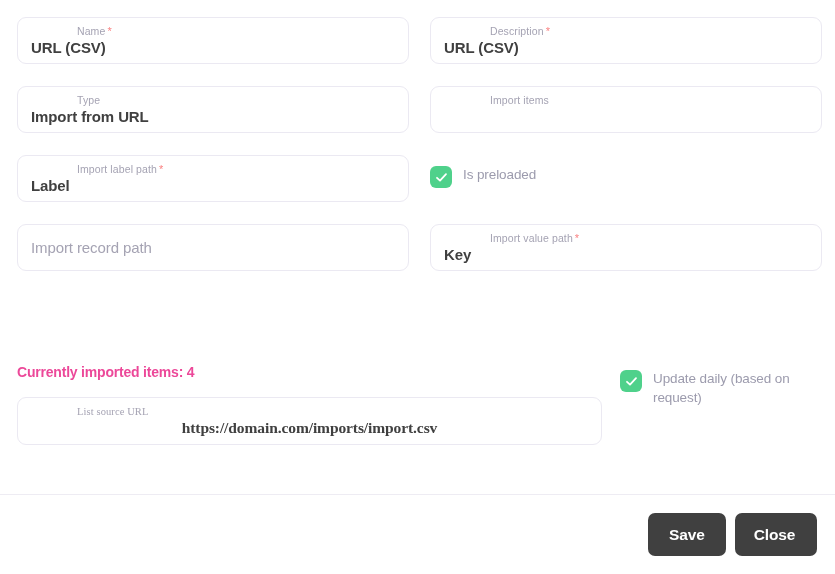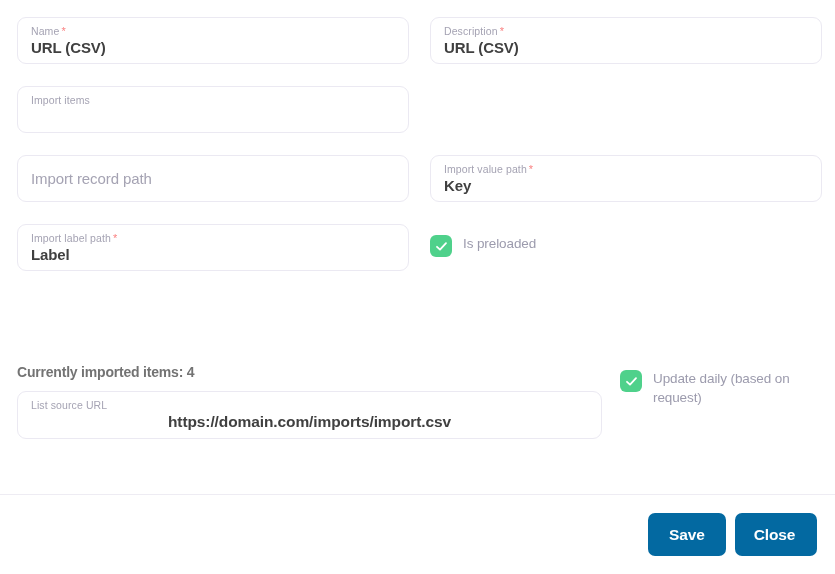--- a/index.html
+++ b/index.html
@@ -42,20 +42,21 @@
     padding: 7px 13px 0 13px;
     overflow: hidden;
   }
   .field-label {
     display: block;
     font-size: 10.5px;
     line-height: 13px;
     color: #a5a3b3;
     letter-spacing: .1px;
     white-space: nowrap;
+    margin-left: 46px;
   }
   .req {
     color: #fa8282;
     font-size: 11px;
     margin-left: 2px;
   }
   .field-value {
     display: block;
     font-size: 15px;
     line-height: 20px;
@@ -110,25 +111,25 @@
   .imported-block {
     position: absolute;
     left: 17px;
     top: 363px;
     width: 585px;
   }
   .imported-text {
     font-size: 14px;
     line-height: 18px;
     font-weight: 700;
-    color: #737373;
+    color: #ec4899;
     letter-spacing: -.2px;
-    margin-bottom: 10px;
-  }
-  .url-field { height: 48px; }
+    margin-bottom: 16px;
+  }
+  .url-field { height: 48px; font-family: Liberation Serif, serif; }
   .url-field .field-value { font-size: 15.5px; text-align: center; }
 
   .update-check {
     position: absolute;
     left: 620px;
     top: 363px;
     width: 200px;
   }
   .update-check .checkrow { padding-top: 6px; }
 
@@ -144,21 +145,21 @@
     left: 0; top: 495px;
     width: 835px; height: 79px;
     display: flex;
     align-items: center;
     justify-content: flex-end;
     gap: 9px;
     padding-right: 18px;
   }
   .btn {
     border: none;
-    background: #0369a1;
+    background: #404040;
     color: #ffffff;
     font-family: "Liberation Sans", sans-serif;
     font-size: 15.5px;
     font-weight: 700;
     letter-spacing: -.1px;
     border-radius: 7px;
     height: 43px;
     min-width: 78px;
     padding: 0 20px;
     cursor: pointer;
@@ -183,54 +184,60 @@
         <div class="field">
           <span class="field-label"><span>Description</span><span class="req">*</span></span>
           <span class="field-value">URL (CSV)</span>
         </div>
       </div>
     </div>
 
     <div class="row">
       <div class="col">
         <div class="field">
+          <span class="field-label">Type</span>
+          <span class="field-value">Import from URL</span>
+        </div>
+      </div>
+      <div class="col">
+        <div class="field">
           <span class="field-label">Import items</span>
-        </div>
-      </div>
-    </div>
-
-    <div class="row">
-      <div class="col">
-        <div class="field placeholder-only">
-          <span class="field-placeholder">Import record path</span>
-        </div>
-      </div>
-      <div class="col">
-        <div class="field">
-          <span class="field-label"><span>Import value path</span><span class="req">*</span></span>
-          <span class="field-value">Key</span>
         </div>
       </div>
     </div>
 
     <div class="row">
       <div class="col">
         <div class="field">
           <span class="field-label"><span>Import label path</span><span class="req">*</span></span>
           <span class="field-value">Label</span>
         </div>
       </div>
       <div class="col">
         <div class="checkrow">
           <span class="checkbox">
             <svg width="13" height="13" viewBox="0 0 13 13" aria-hidden="true">
               <path d="M2 6.8 L5 9.6 L11 3.2" fill="none" stroke="#ffffff" stroke-width="1.8" stroke-linecap="round" stroke-linejoin="round"></path>
             </svg>
           </span>
           <span class="check-label">Is preloaded</span>
+        </div>
+      </div>
+    </div>
+
+    <div class="row">
+      <div class="col">
+        <div class="field placeholder-only">
+          <span class="field-placeholder">Import record path</span>
+        </div>
+      </div>
+      <div class="col">
+        <div class="field">
+          <span class="field-label"><span>Import value path</span><span class="req">*</span></span>
+          <span class="field-value">Key</span>
         </div>
       </div>
     </div>
 
   </div>
 
   <div class="imported-block">
     <div class="imported-text">Currently imported items: 4</div>
     <div class="field url-field">
       <span class="field-label">List source URL</span>

